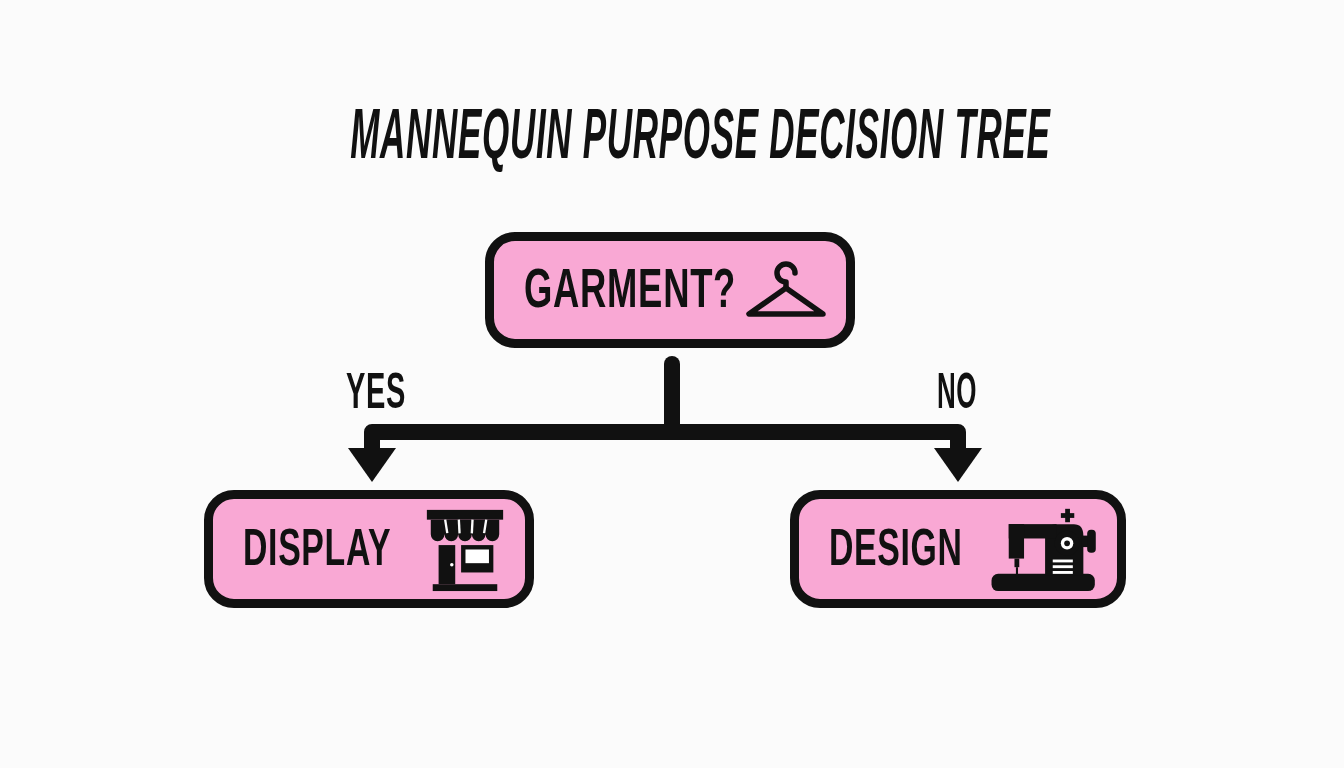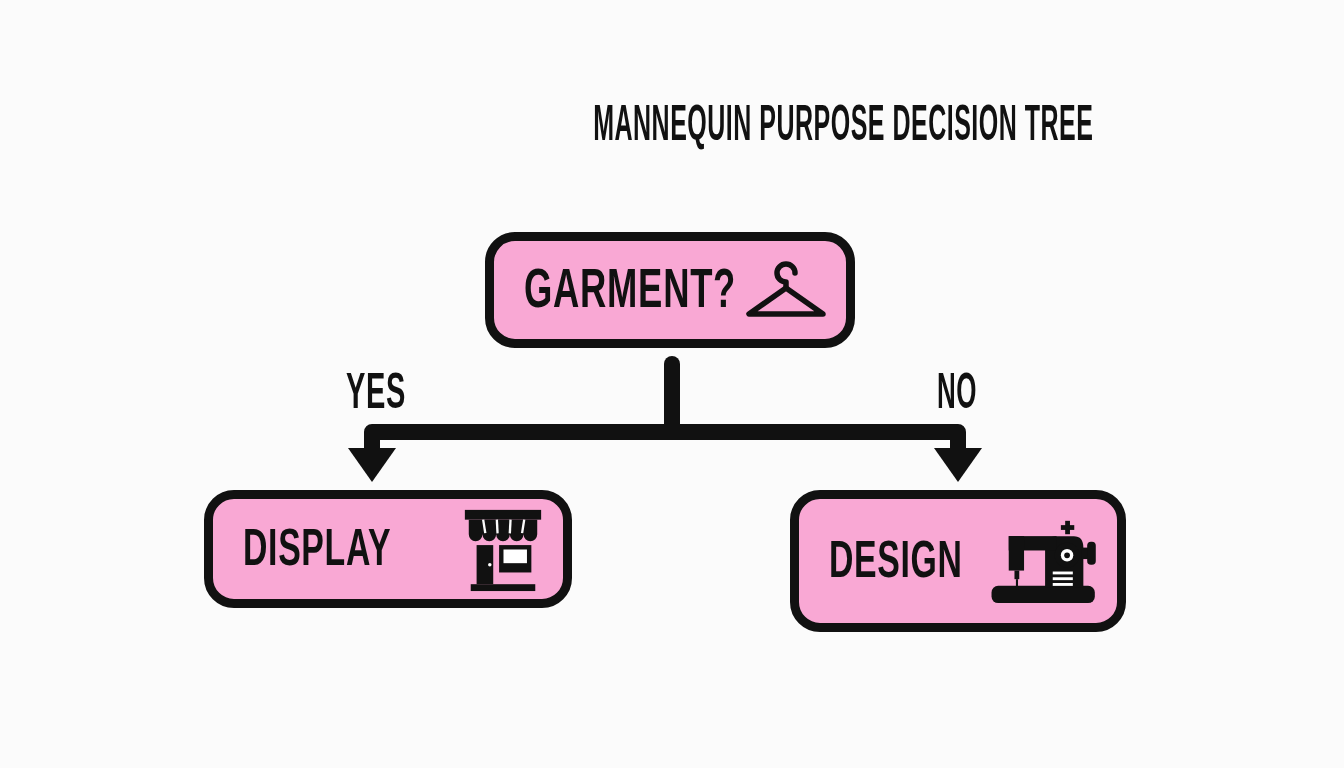--- a/index.html
+++ b/index.html
@@ -7,33 +7,33 @@
     position:relative;
     width:1344px;height:768px;
     background:#fbfbfb;
     overflow:hidden;
     font-family:"Liberation Sans","DejaVu Sans",sans-serif;
     color:#111;
   }
   .cond{display:inline-block;white-space:nowrap;font-weight:bold;line-height:1;letter-spacing:.02em;}
   .page-title{
     position:absolute;top:94px;left:0;right:0;
-    text-align:right;font-size:50px;margin:0;
+    text-align:center;font-size:70px;margin:0;font-style:italic;
   }
   .page-title .cond{transform:scaleX(.50);transform-origin:center center;}
   .node{
     position:absolute;
     background:#f9a8d4;
     border:9px solid #111;
     border-radius:30px;
     box-sizing:border-box;
   }
   .node-root{left:485px;top:232px;width:370px;height:116px;}
-  .node-display{left:204px;top:490px;width:368px;height:118px;}
-  .node-design{left:790px;top:490px;width:336px;height:142px;}
+  .node-display{left:204px;top:490px;width:330px;height:118px;}
+  .node-design{left:790px;top:490px;width:336px;height:118px;}
   .node-label{
     position:absolute;left:30px;top:50%;
     font-size:56px;
     transform:translateY(-54%) scaleX(.65);
     transform-origin:left center;
   }
   .leaf-label{font-size:52px;}
   .node-icon{position:absolute;top:50%;transform:translateY(-50%);}
   .hanger{right:16px;}
   .store{right:16px;}

